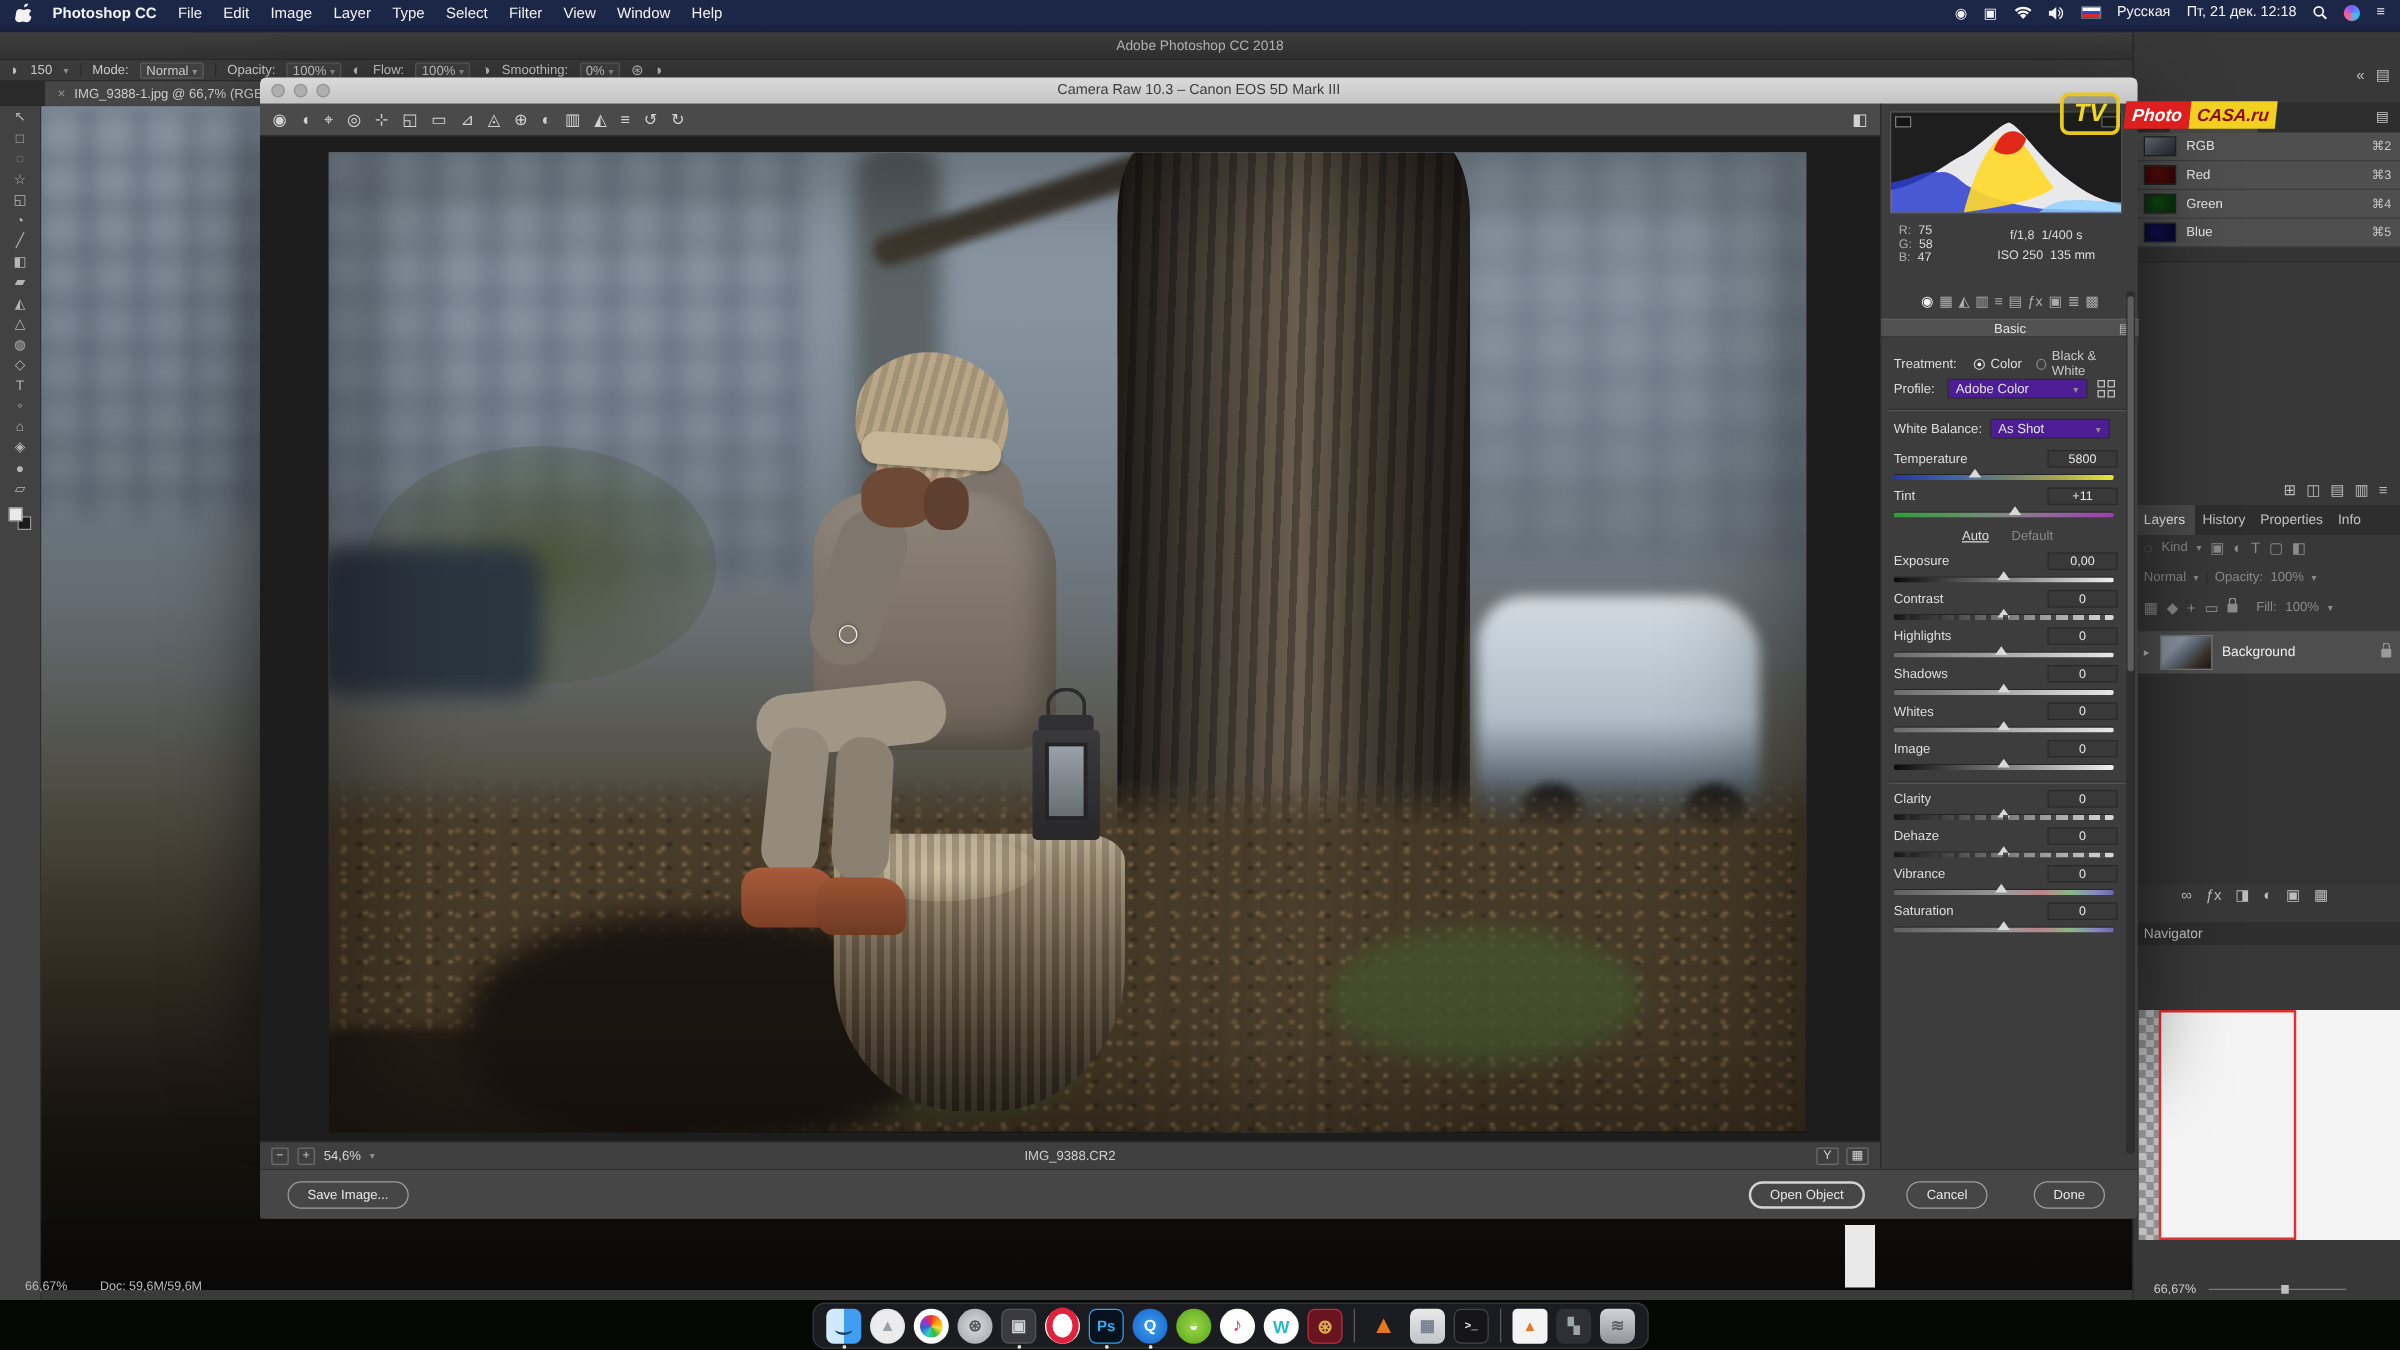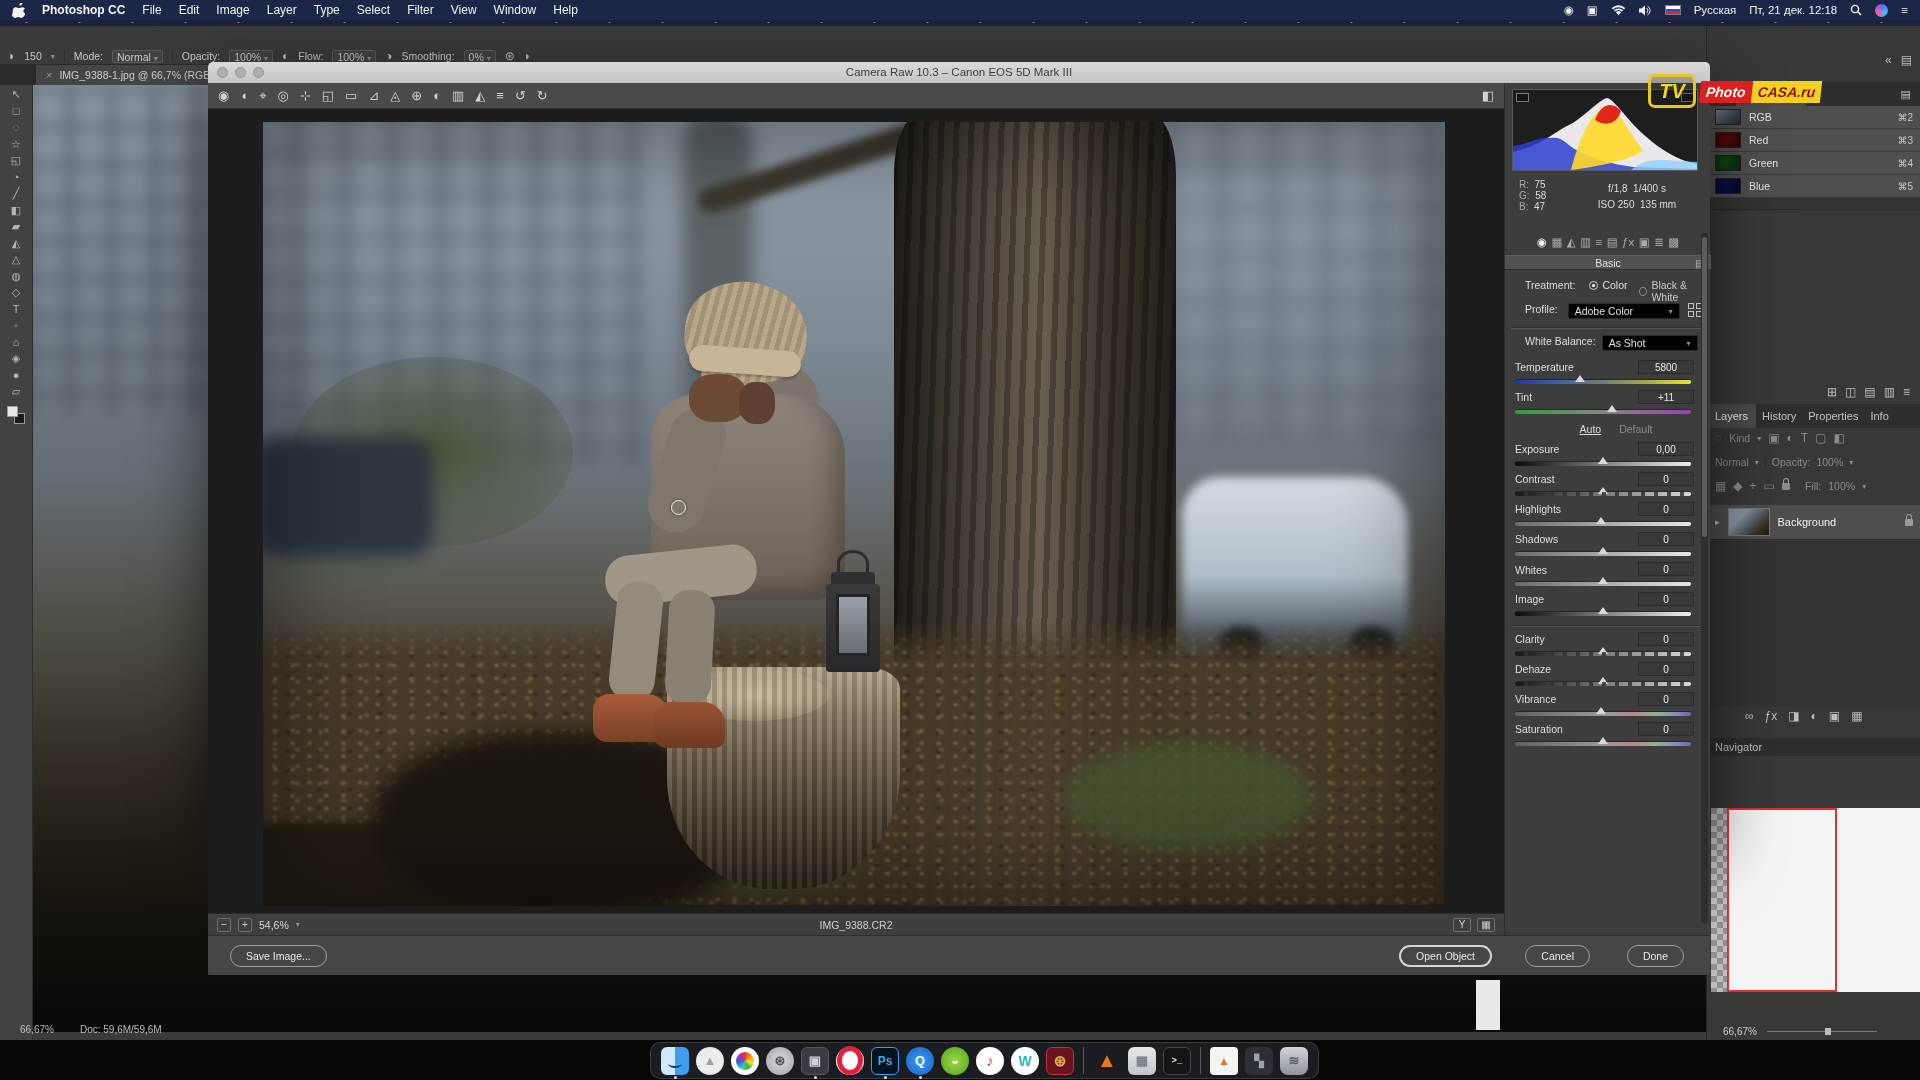--- a/index.html
+++ b/index.html
@@ -91,25 +91,25 @@
   
   .acr-panel{left:1296px;top:21px;width:206px;height:852px;background:#3d3d3d;border-left:1px solid #2d2d2d}
   .hist{left:7px;top:6px;width:186px;height:82px;background:#1e1e1e;border:1px solid #5a5a5a}
   .clip{position:absolute;top:3px;width:13px;height:9px;border:1px solid #7c7c7c;background:#141414}
   .exif{color:#dcdcdc;font-size:10px}
   .ptabs{left:6px;top:152px;width:194px;height:16px;display:flex;gap:4.5px;justify-content:center;align-items:center}
   .ptabs .ic{font-size:11.5px;color:#ababab}
   .ptabs .on{color:#ffffff}
   .phead{left:0;top:172px;width:206px;height:15px;background:#515151;border-top:1px solid #5e5e5e;border-bottom:1px solid #2f2f2f;
          text-align:center;font-size:10.5px;color:#e3e3e3;line-height:14px}
-  .prow{position:absolute;left:20px;width:182px;color:#dedede;font-size:10.5px;display:flex;align-items:flex-start}
+  .prow{position:absolute;left:10px;width:182px;color:#dedede;font-size:10.5px;display:flex;align-items:center}
   .radio{width:9px;height:9px;border-radius:50%;border:1px solid #c7c7c7;display:inline-block;position:relative;margin-right:4px}
   .radio.on::after{content:"";position:absolute;left:2px;top:2px;width:3px;height:3px;border-radius:50%;background:#fff}
   .radio.off{border-color:#8a8a8a}
-  .sel{background:#000000;border:1px solid #2b2b2b;border-radius:2px;height:16px;line-height:15px;padding:0 6px;
+  .sel{background:#4c1d95;border:1px solid #2b2b2b;border-radius:2px;height:16px;line-height:15px;padding:0 6px;
        display:flex;align-items:center;gap:20px;color:#e2e2e2}
   .grid4{display:grid;grid-template-columns:6px 6px;grid-template-rows:6px 6px;gap:2px}
   .grid4 i{border:1px solid #c2c2c2}
   .slabel{position:absolute;left:10px;color:#dedede;font-size:10.5px}
   .sval{position:absolute;right:16px;width:56px;height:14px;background:#393939;border:1px solid #2a2a2a;
         color:#e8e8e8;font-size:10px;text-align:center;line-height:13px}
   .track{position:absolute;left:10px;width:176px;height:5px;border-radius:2px;border-top:1px solid #262626}
   .th{position:absolute;top:-5px;width:0;height:0;border-left:5px solid transparent;border-right:5px solid transparent;
       border-bottom:7px solid #d9d9d9;transform:translateX(-50%)}
   .t-temp{background:linear-gradient(90deg,#2636a0,#3d62a8 25%,#6f7f72 50%,#a8a84e 75%,#e6e636)}
@@ -219,20 +219,21 @@
   .i-vlcdoc{background:#f4f4f4;border-radius:4px;color:#e87722;font-size:12px}
   .i-folder{background:#2e3036;color:#9aa6aa;font-size:12px}
   .i-trash{background:linear-gradient(180deg,#d2d4d8,#8f939a);border-radius:6px 6px 8px 8px;color:#5a5e64}
 </style>
 </head>
 <body>
 
 <div class="abs stars"></div>
 
 <div class="abs ps">
+  <div class="abs ps-title">Adobe Photoshop CC 2018</div>
 
   <div class="abs ps-opts">
     <span class="ic">◗</span>
     <span>150</span>
     <span class="dd">▾</span>
     <span class="sep"></span>
     <span>Mode:</span>
     <span class="chip"><span>Normal</span> <span class="dd">▾</span></span>
     <span class="sep"></span>
     <span>Opacity:</span>

